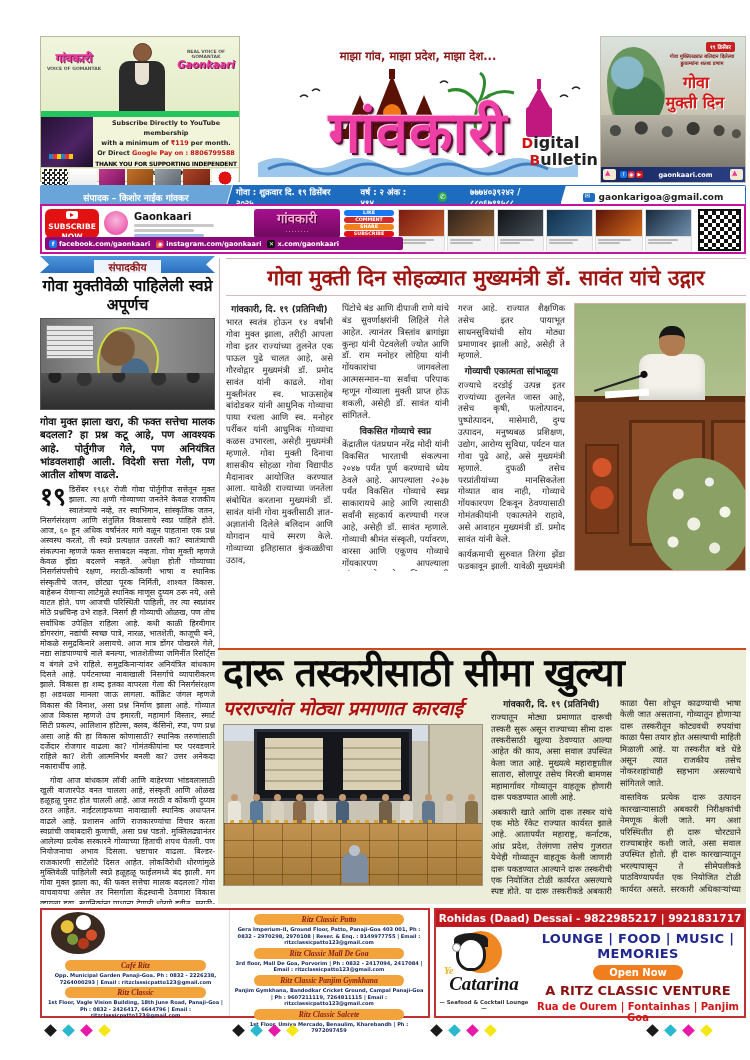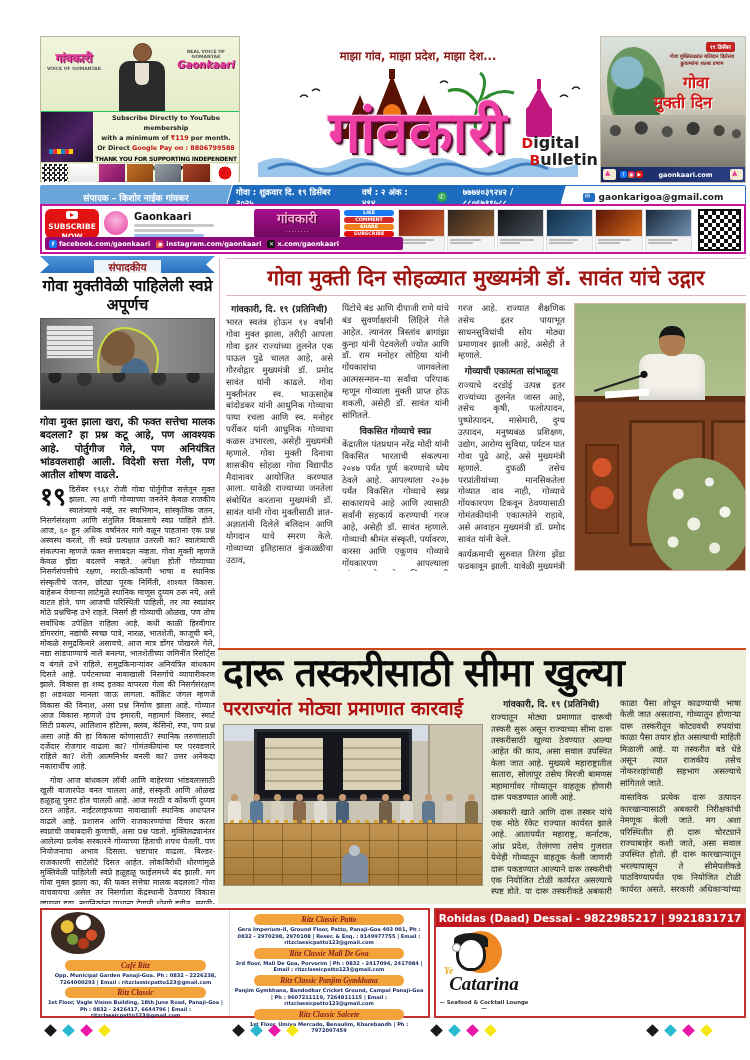--- a/index.html
+++ b/index.html
@@ -11,21 +11,21 @@
   .red{color:#c41212;}
   
   #promo{left:40px;top:36px;width:200px;height:146px;border:1px solid #b9b9a0;box-sizing:border-box;background:#eef3da;}
   .promo-top{position:relative;height:74px;background:linear-gradient(#f0f5dc,#e4ecc8);overflow:hidden;}
   .promo-logo{position:absolute;top:12px;width:62px;text-align:center;color:#e83a9e;font-weight:bold;}
   .promo-logo .t1{font-size:12px;text-shadow:1px 1px 0 #7a1050;}
   .promo-logo .t2{font-size:4.5px;color:#555;font-weight:bold;}
   .host-head{position:absolute;left:92px;top:6px;width:17px;height:17px;border-radius:50%;background:#8a5a3c;border:1px solid #5e3a22;}
   .host-body{position:absolute;left:78px;top:24px;width:46px;height:52px;border-radius:10px 10px 0 0;background:#2b2b2b;}
   .host-shirt{position:absolute;left:94px;top:26px;width:14px;height:22px;background:#e9e2d2;border-radius:0 0 6px 6px;}
-  .promo-mid{display:flex;height:50px;background:#f2f5da;border-top:1px solid #22c55e;}
+  .promo-mid{display:flex;height:50px;background:#f2f5da;border-top:6px solid #22c55e;}
   .promo-thumb{width:52px;height:50px;background:linear-gradient(135deg,#241233,#4d2364 60%,#1c0f28);position:relative;}
   .promo-thumb:after{content:"";position:absolute;left:8px;bottom:8px;width:24px;height:5px;background:repeating-linear-gradient(90deg,#18c,#18c 4px,#e33 4px,#e33 8px,#fc0 8px,#fc0 12px);}
   .promo-text{flex:1;padding:2px 2px 0 2px;text-align:center;font-size:6.4px;font-weight:bold;line-height:1.55;color:#222;}
   .promo-text .thanks{font-size:5.9px;letter-spacing:-0.2px;margin-top:1px;color:#000;}
   .promo-strip{display:flex;height:20px;border-top:1px solid #cfd4ae;}
   .promo-strip span{flex:1;margin:1px;display:block;}
   
   #masthead{left:242px;top:36px;width:352px;height:147px;}
   .tagline{position:absolute;top:12px;left:0;width:100%;text-align:center;color:#8b1a1a;font-size:11.5px;font-weight:bold;}
   .mast-art{position:absolute;left:0;bottom:2px;}
@@ -35,39 +35,39 @@
   .digital .cap{color:#d41212;font-size:14px;}
   .digital .rest{color:#222;font-size:16px;margin-top:21px;}
   
   #poster{left:600px;top:36px;width:146px;height:147px;border:1px solid #c9bfae;box-sizing:border-box;
     background:linear-gradient(#d9e2de 0%,#cfc9b8 45%,#a8a296 100%);overflow:hidden;}
   .p-map{position:absolute;left:6px;top:10px;width:58px;height:86px;border-radius:45% 55% 60% 40%/40% 55% 45% 60%;
     background:radial-gradient(circle at 35% 30%,#7fb6c9 0 22%,transparent 24%),radial-gradient(circle at 55% 65%,#2e6b34 0 40%,transparent 42%),#5d8f53;opacity:.9;}
   .p-tag{position:absolute;right:10px;top:5px;background:#c42121;color:#fff;font-size:5.5px;font-weight:bold;padding:1px 4px;border-radius:2px;}
   .p-trib{position:absolute;right:6px;top:16px;width:74px;text-align:center;color:#7c1410;font-size:5px;font-weight:bold;line-height:1.35;}
   .p-t1{position:absolute;right:14px;top:34px;width:70px;text-align:center;color:#d41818;font-size:16px;font-weight:800;text-shadow:1px 1px 0 #fff;}
-  .p-t2{position:absolute;right:16px;top:54px;width:92px;text-align:center;color:#d41818;font-size:16px;font-weight:800;text-shadow:1px 1px 0 #fff;}
+  .p-t2{position:absolute;right:4px;top:54px;width:92px;text-align:center;color:#d41818;font-size:16px;font-weight:800;text-shadow:1px 1px 0 #fff;}
   .p-rule{position:absolute;right:30px;top:80px;width:40px;border-top:1px solid #8a4a3a;}
   .p-crowd{position:absolute;left:0;bottom:15px;width:100%;height:52px;background:
     radial-gradient(circle at 10% 30%,#4a4a46 5px,transparent 6px),radial-gradient(circle at 28% 25%,#3c3c38 6px,transparent 7px),
     radial-gradient(circle at 46% 32%,#50504c 5px,transparent 6px),radial-gradient(circle at 64% 26%,#383834 6px,transparent 7px),
     radial-gradient(circle at 82% 30%,#46463f 5px,transparent 6px),radial-gradient(circle at 94% 36%,#52524c 4px,transparent 5px),
     linear-gradient(#b8b4a6,#7e7a70);}
   .p-bar{position:absolute;left:0;bottom:0;width:100%;height:15px;background:linear-gradient(90deg,#18285e,#2a3f85);display:flex;align-items:center;}
   .p-bar .mini{width:13px;height:11px;background:#f3e9d0;margin:0 2px;border-radius:2px;position:relative;}
   .p-bar .mini:after{content:"▲";color:#e83a9e;font-size:7px;position:absolute;left:2px;top:0;}
   .p-soc{display:flex;gap:1px;margin-left:2px;}
   .p-soc i{width:7px;height:7px;border-radius:2px;display:block;font-style:normal;font-size:5px;color:#fff;text-align:center;line-height:7px;}
   .p-web{flex:1;color:#fff;font-size:6.5px;font-weight:bold;text-align:center;}
   
   #datebar{left:40px;top:185px;width:706px;height:24px;display:flex;overflow:hidden;border-radius:2px;}
   .db-seg{display:flex;align-items:center;height:100%;}
   .db1{width:192px;background:#6aa5d9;color:#fff;font-size:9px;font-weight:bold;justify-content:center;
        clip-path:polygon(0 0,100% 0,calc(100% - 7px) 100%,0 100%);}
-  .db2{flex:1;background:#1e6cc0;color:#fff;font-size:8.5px;font-weight:bold;justify-content:flex-start;gap:16px;margin-left:-6px;
+  .db2{flex:1;background:#1e6cc0;color:#fff;font-size:8.5px;font-weight:bold;justify-content:flex-start;gap:23px;margin-left:-6px;
        clip-path:polygon(7px 0,100% 0,calc(100% - 7px) 100%,0 100%);padding:0 10px;}
   .db3{width:186px;background:#fff;border:1px solid #1e6cc0;box-sizing:border-box;color:#222;font-size:9px;font-weight:bold;justify-content:center;gap:4px;margin-left:-6px;}
   .ico-round{width:10px;height:10px;border-radius:50%;background:#2ea44f;color:#fff;font-size:7px;line-height:10px;text-align:center;display:inline-block;}
   .ico-mail{width:12px;height:9px;background:#1e6cc0;border-radius:2px;position:relative;display:inline-block;}
   .ico-mail:after{content:"✉";color:#fff;font-size:7px;position:absolute;left:2px;top:-1px;}
   
   #socialbar{left:40px;top:204px;width:706px;height:50px;border:2px solid #c4149c;box-sizing:border-box;background:#fff;}
   .sb-sub{position:absolute;left:3px;top:3px;width:54px;height:29px;background:#e31212;border-radius:6px;color:#fff;
     font-size:7.5px;font-weight:bold;text-align:center;line-height:1.3;padding-top:2px;box-sizing:border-box;}
   .sb-sub .play{display:inline-block;width:12px;height:8px;background:#fff;border-radius:2px;position:relative;}
@@ -132,21 +132,21 @@
   .lp-carv{position:absolute;left:10px;top:140px;width:30px;height:86px;background:radial-gradient(circle at 50% 25%,#d4552a 0 9px,transparent 10px),radial-gradient(circle at 50% 60%,#c24a22 0 11px,transparent 12px),#7a3a1a;border:2px solid #5a2c12;}
   .lp-bush{position:absolute;right:-6px;bottom:-8px;width:104px;height:120px;border-radius:50%;
     background:radial-gradient(circle at 30% 30%,#f2f2e8 0 5px,transparent 6px),radial-gradient(circle at 60% 20%,#eee 0 4px,transparent 5px),
     radial-gradient(circle at 75% 45%,#f5f5ea 0 5px,transparent 6px),radial-gradient(circle at 45% 55%,#efefe2 0 6px,transparent 7px),
     radial-gradient(circle at 25% 70%,#f1f1e6 0 5px,transparent 6px),radial-gradient(circle at 65% 75%,#ececdf 0 5px,transparent 6px),#8aa064;}
   .lp-paper{position:absolute;left:30px;top:86px;width:44px;height:7px;background:#fff;transform:rotate(-4deg);}
   
   #crime{left:218px;top:648px;width:528px;height:256px;background:#edeeda;border-top:2px solid #cf4a1a;box-sizing:border-box;padding:2px 5px;}
   .cr-head{font-size:39px;font-weight:800;color:#0b0b0b;letter-spacing:-1px;line-height:1.1;}
   .cr-row{display:flex;gap:8px;margin-top:3px;height:196px;overflow:hidden;}
-  .cr-left{width:262px;}
+  .cr-left{width:262px;font-style:italic;}
   .cr-sub{font-size:19px;font-weight:800;color:#b01010;line-height:1.1;}
   .cphoto{position:relative;margin-top:5px;height:160px;background:#c9c4b4;overflow:hidden;border:1px solid #9a9480;}
   .c-sky{position:absolute;top:0;left:0;width:100%;height:16px;background:#d7dde4;}
   .c-bldg{position:absolute;right:0;top:0;width:52px;height:70px;background:#cbc4ae;border-left:2px solid #a49c84;}
   .c-cont{position:absolute;left:30px;top:4px;width:152px;height:66px;background:#15171c;border:3px solid #2c2f36;}
   .c-stack{position:absolute;top:6px;width:58px;height:52px;background:repeating-linear-gradient(#d9d0b6 0 9px,#b4aa8a 9px 11px);}
   .c-people{position:absolute;left:0;top:70px;width:100%;height:30px;display:flex;justify-content:space-around;align-items:flex-end;}
   .c-people b{width:13px;height:24px;border-radius:4px 4px 0 0;position:relative;display:block;}
   .c-people b:before{content:"";position:absolute;left:3px;top:-7px;width:7px;height:7px;border-radius:50%;background:#c49a72;}
   .c-cartons{position:absolute;left:0;bottom:0;width:100%;height:62px;
@@ -508,20 +508,26 @@
   <div class="ct-body">
     <div class="ct-logo">
       <span class="ct-circle"></span>
       <span class="ct-hair"></span>
       <span class="ct-face"></span>
       <span class="ct-flower"></span>
       <span class="ct-ye">Ye</span>
       <span class="ct-name">Catarina</span>
       <span class="ct-sub">— Seafood &amp; Cocktail Lounge —</span>
     </div>
+    <div class="ct-right">
+      <div class="ct-tag">LOUNGE | FOOD | MUSIC | MEMORIES</div>
+      <div><span class="ct-open">Open Now</span></div>
+      <div class="ct-vent">A RITZ CLASSIC VENTURE</div>
+      <div class="ct-addr">Rua de Ourem | Fontainhas | Panjim Goa</div>
+    </div>
   </div>
 </div>
 
 <div class="abs regrow">
   <span class="reggrp" style="left:46px;">
       <s class="dk"></s>
       <s class="dc"></s>
       <s class="dm"></s>
       <s class="dy"></s>
     </span>

